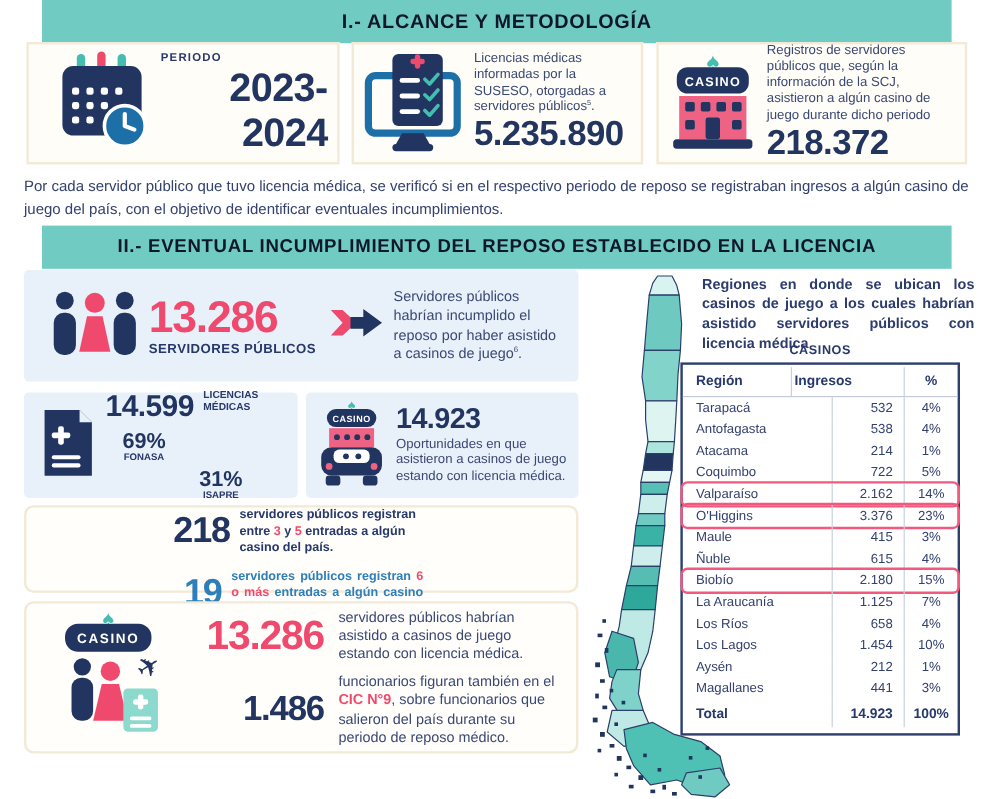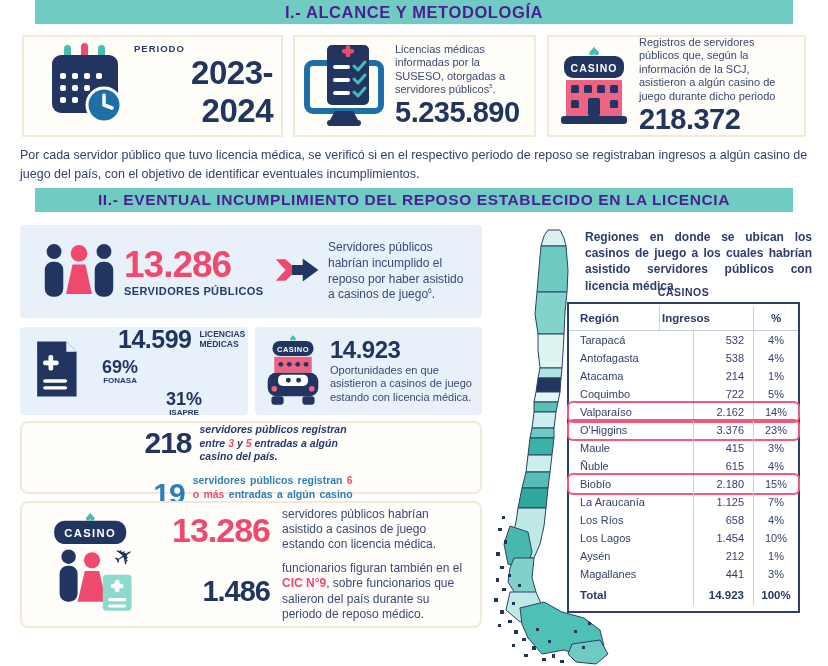--- a/index.html
+++ b/index.html
@@ -4,22 +4,22 @@
 <style>
   :root{
     --teal:#70cbc2; --navy:#27386a; --navy-ink:#2e3d6b; --pink:#ef4a6e;
     --blue:#2e7fb8; --teal-ic:#45bdb1; --panel:#e8f1f9; --cream:#f3e9d7;
     --tbl-border:#2e3f6e; --hl:#f2597c;
   }
   *{margin:0;padding:0;box-sizing:border-box;}
   body{width:828px;height:666px;background:#fff;font-family:"Liberation Sans",sans-serif;color:var(--navy-ink);}
   .stage{position:relative;width:828px;height:666px;overflow:hidden;background:#fff;}
 
-  .banner{position:absolute;left:35px;width:758px;height:24px;background:var(--teal);
-    display:flex;align-items:center;justify-content:center;color:#4c1d95;
+  .banner{position:absolute;left:35px;width:758px;height:36px;background:var(--teal);
+    display:flex;align-items:center;justify-content:center;color:#0f172a;
     font-weight:bold;font-size:16.5px;letter-spacing:.6px;}
   .banner1{top:0;}
   .banner2{top:188px;font-size:15.5px;}
 
   .card{position:absolute;top:35px;height:102px;background:#fffdf8;border:2px solid var(--cream);
     display:flex;align-items:center;padding:6px 8px;gap:8px;}
   .card1{left:22px;width:261px;padding-left:20px;}
   .card2{left:293px;width:243px;}
   .card3{left:547px;width:259px;}
   .card-small-label{font-size:9.5px;font-weight:bold;color:var(--navy);letter-spacing:1px;}
@@ -32,37 +32,37 @@
 
   .bluebox{position:absolute;background:var(--panel);border-radius:4px;}
   .creambox{position:absolute;background:#fffefb;border:2px solid var(--cream);border-radius:8px;}
 
   .boxA{left:20px;top:225px;width:462px;height:93px;display:flex;align-items:center;padding:0 12px 0 22px;gap:8px;}
   .boxA .num{font-size:37px;font-weight:bold;color:var(--pink);line-height:1;letter-spacing:-1px;}
   .boxA .lbl{font-size:11px;font-weight:bold;color:var(--navy);letter-spacing:.4px;margin-top:2px;}
   .boxA .desc{font-size:12px;line-height:1.3;color:#3a4874;width:172px;}
 
   .boxB{left:20px;top:327px;width:228px;height:88px;display:flex;align-items:center;padding:0 8px 0 12px;gap:8px;}
-  .boxB .r1{display:flex;align-items:center;gap:8px;margin-left:30px;}
+  .boxB .r1{display:flex;gap:8px;}
   .boxB .num{font-size:25px;font-weight:bold;color:#223560;letter-spacing:-.5px;}
   .boxB .lic{font-size:8.5px;font-weight:bold;color:var(--navy);line-height:1.15;}
   .boxB .r2{display:flex;gap:28px;margin-top:4px;padding-left:14px;}
   .boxB .pct{font-size:18px;font-weight:bold;color:#223560;line-height:1;}
   .boxB .plbl{font-size:8px;font-weight:bold;color:var(--navy);}
 
   .boxC{left:255px;top:327px;width:227px;height:88px;display:flex;align-items:center;padding:0 6px 0 8px;gap:7px;}
   .boxC .num{font-size:24px;font-weight:bold;color:#223560;line-height:1;letter-spacing:-.5px;}
   .boxC .desc{font-size:11px;line-height:1.22;color:#3a4874;margin-top:2px;}
 
   .boxD{left:20px;top:421px;width:462px;height:73px;display:flex;align-items:center;padding:0 10px 0 14px;gap:10px;flex-direction:column;}
   .statgrp{display:flex;align-items:center;gap:8px;}
   .statgrp .num{font-size:30px;font-weight:bold;line-height:1;letter-spacing:-1px;}
   .stat1 .num{color:#223560;}
   .stat2 .num{color:var(--blue);}
-  .stat1 .txt{width:162px;font-size:10.5px;font-weight:bold;color:var(--navy);line-height:1.3;font-style:italic;}
+  .stat1 .txt{width:162px;font-size:10.5px;font-weight:bold;color:var(--navy);line-height:1.3;}
   .stat2 .txt{width:160px;font-size:10.5px;font-weight:bold;color:var(--blue);line-height:1.3;text-align:justify;}
   .pk{color:var(--pink);}
 
   .boxE{left:20px;top:501px;width:462px;height:127px;display:flex;align-items:center;padding:0 8px 0 16px;gap:6px;}
   .boxE .rows{display:flex;flex-direction:column;gap:8px;flex:1;}
   .boxE .row{display:flex;align-items:center;gap:12px;}
   .boxE .numcol{width:118px;text-align:right;flex:none;}
   .boxE .num-pink{font-size:34px;font-weight:bold;color:var(--pink);line-height:1;letter-spacing:-1px;}
   .boxE .num-navy{font-size:29px;font-weight:bold;color:#223560;line-height:1;letter-spacing:-1px;}
   .boxE .desc{font-size:12px;line-height:1.28;color:#3a4874;flex:1;}

